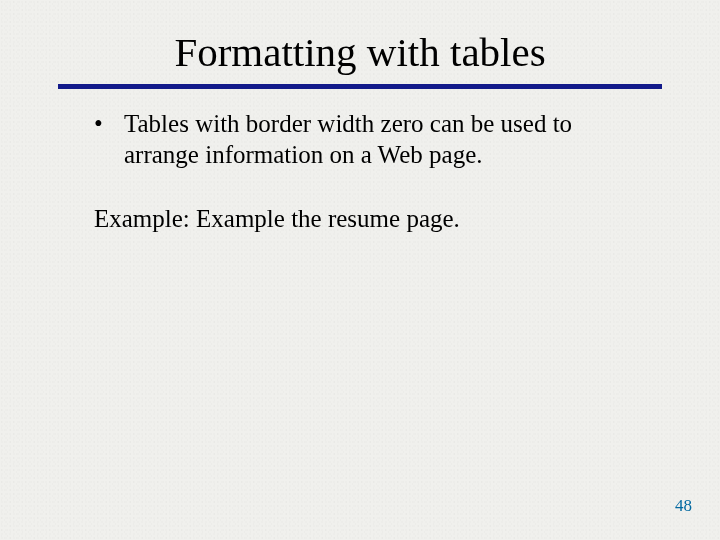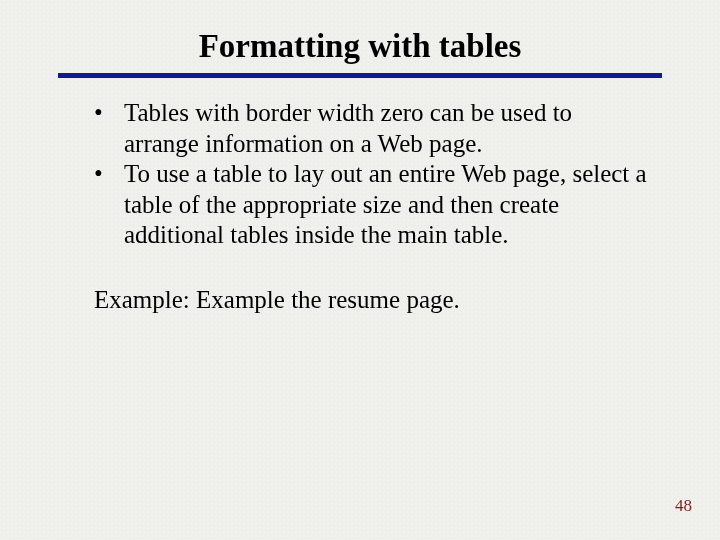--- a/index.html
+++ b/index.html
@@ -20,25 +20,25 @@
     position: relative;
     color: #000;
   }
   .slide {
     width: 720px;
     height: 540px;
     position: relative;
     box-sizing: border-box;
   }
   .title {
-    font-size: 33px;
+    font-size: 41px;
     text-align: center;
     padding-top: 28px;
     padding-bottom: 8px;
-    font-weight: bold;
+    font-weight: normal;
   }
   .rule {
     height: 5px;
     background: #121a8a;
     margin: 0 58px 20px 58px;
   }
   .content {
     margin: 0 72px 0 80px;
     font-size: 25px;
     line-height: 1.22;
@@ -64,35 +64,34 @@
   .example {
     margin-top: 34px;
     font-size: 25px;
     padding-left: 14px;
   }
   .pagenum {
     position: absolute;
     right: 28px;
     bottom: 24px;
     font-size: 17px;
-    color: #7f1d1d;
+    color: #0369a1;
   }
 </style>
 </head>
 <body>
 
 <div class="slide">
 
   <div class="title">Formatting with tables</div>
 
   <div class="rule"></div>
 
   <div class="content">
     <ul class="bullets">
       <li>Tables with border width zero can be used to arrange information on a Web page.</li>
-      <li>To use a table to lay out an entire Web page, select a table of the appropriate size and then create additional tables inside the main table.</li>
     </ul>
     <div class="example">Example: Example the resume page.</div>
   </div>
 
   <div class="pagenum">48</div>
 
 </div>
 
 </body></html>

